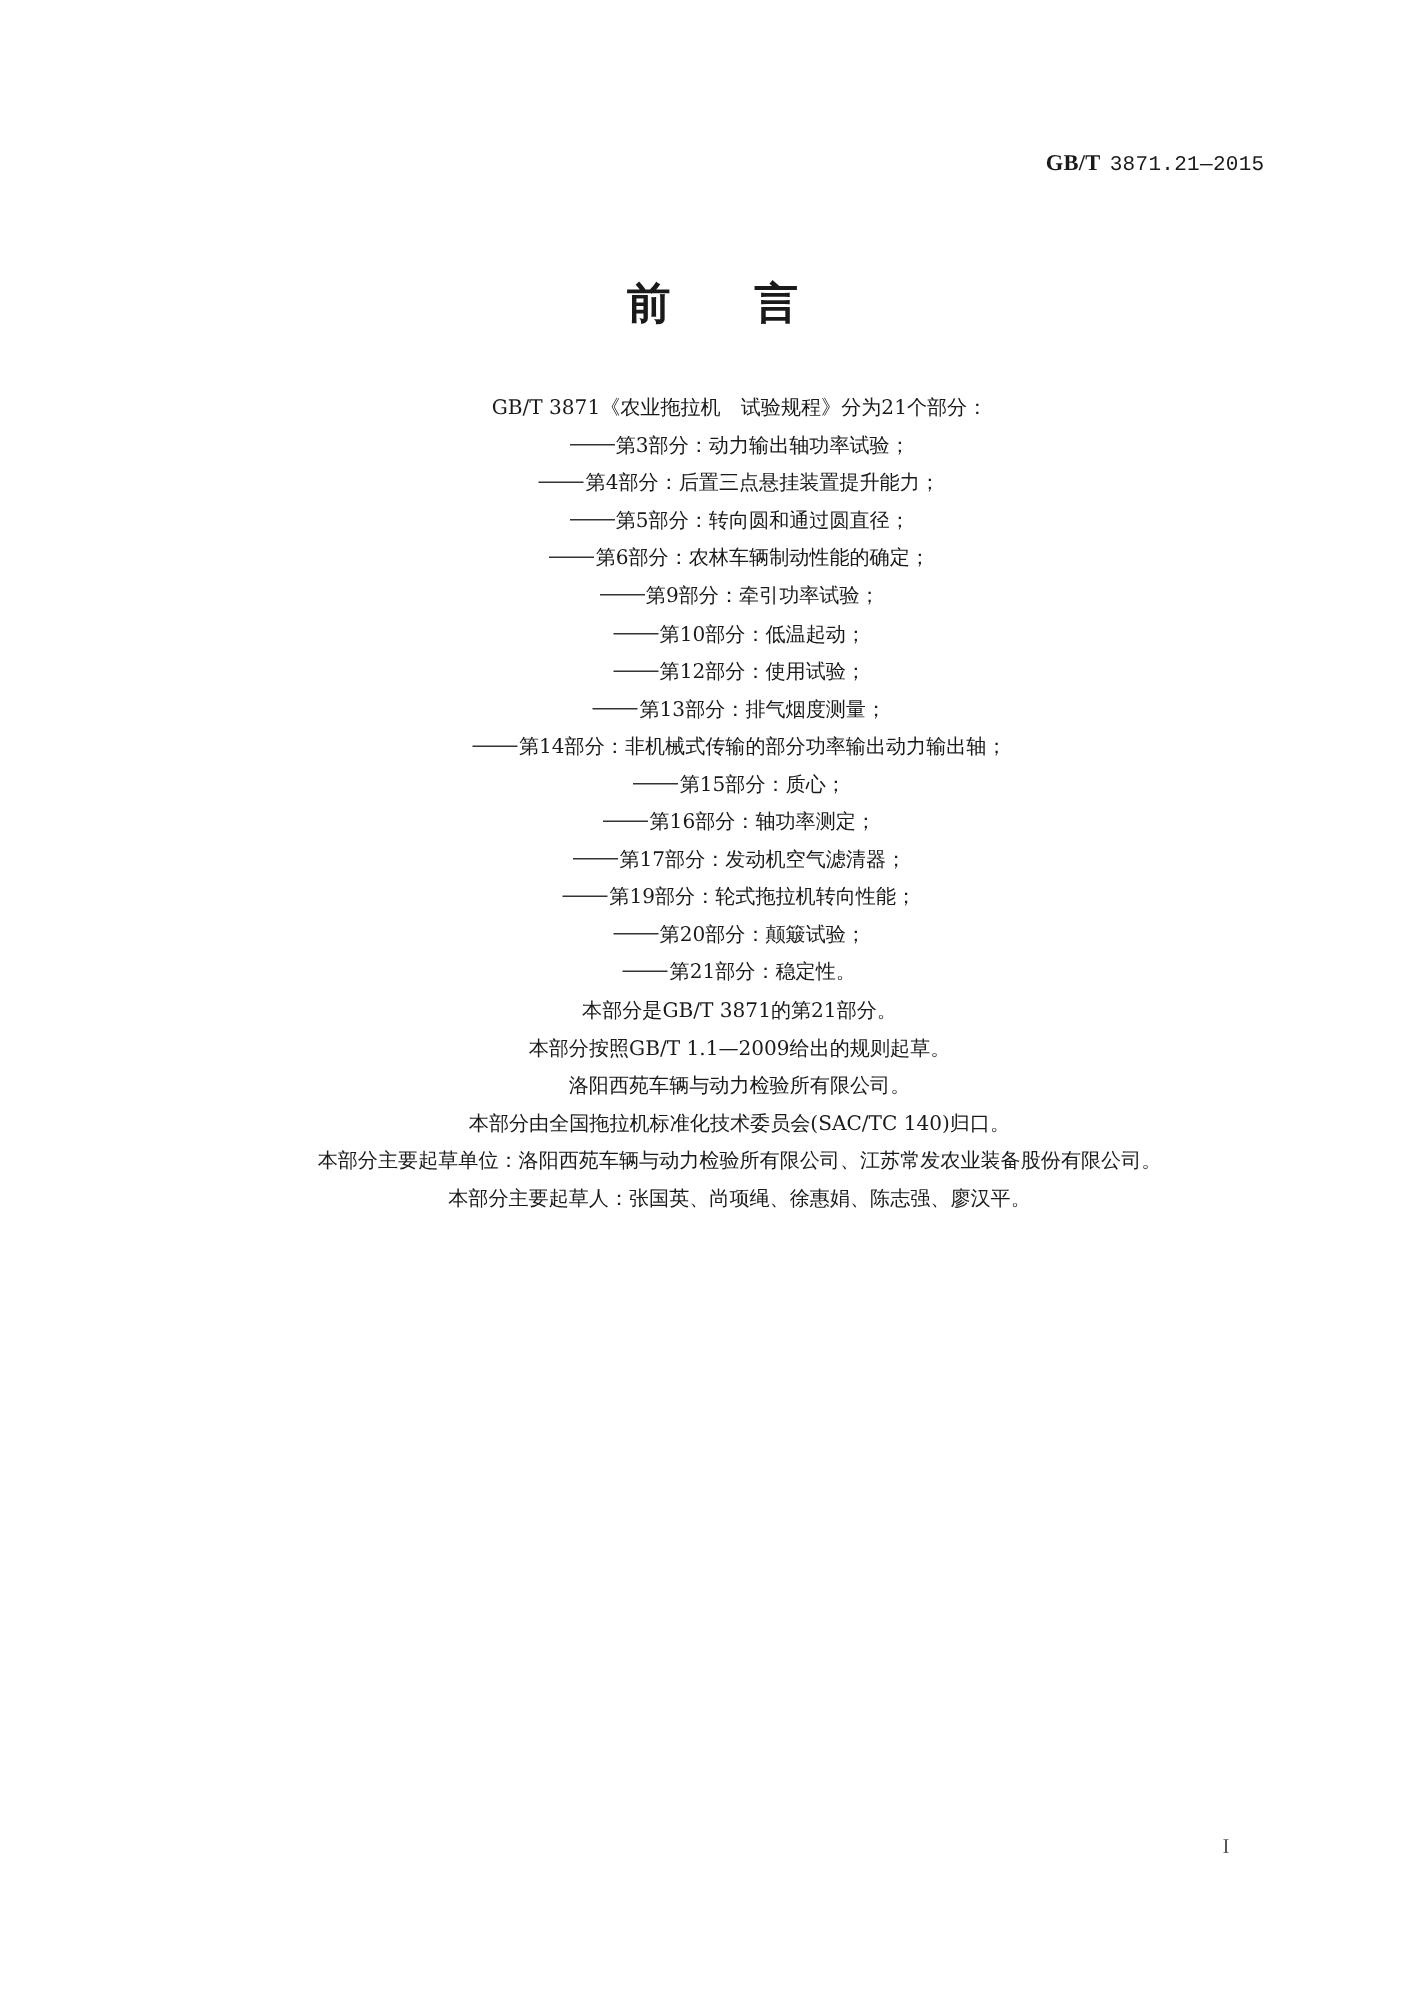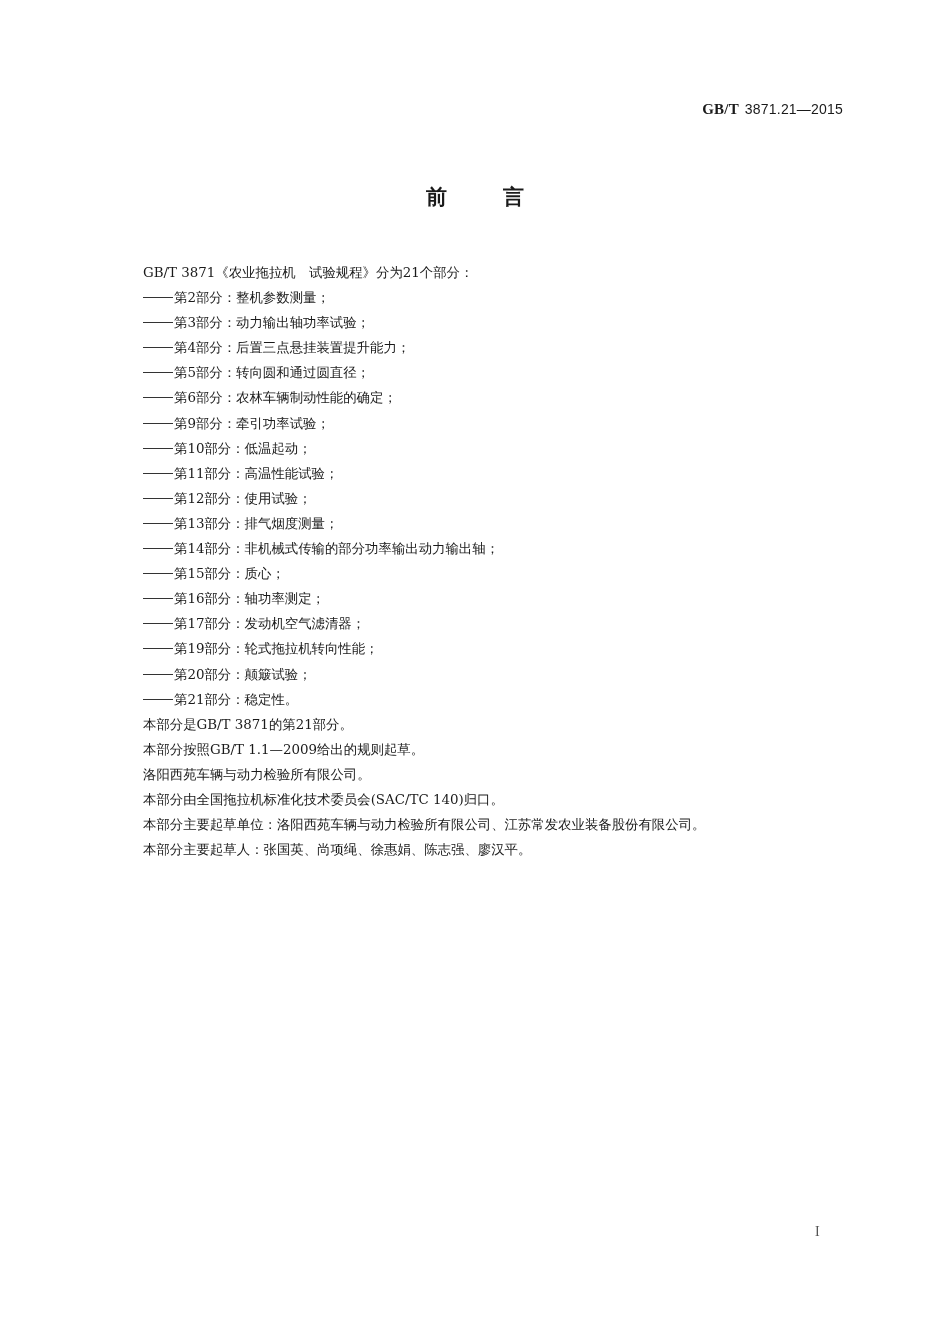--- a/index.html
+++ b/index.html
@@ -22,50 +22,51 @@
     font-size: 14px;
     letter-spacing: 0.2px;
     white-space: nowrap;
   }
   .header-code .prefix {
     font-family: "Liberation Serif", "DejaVu Serif", serif;
     font-weight: bold;
     font-size: 15px;
   }
   .header-code .num {
-    font-family: Liberation Sans, sans-serif;
+    font-family: Liberation Mono, monospace;
     font-size: 14px;
     margin-left: 6px;
   }
   .title {
     position: absolute;
     top: 183px;
     left: 0;
     width: 950px;
     text-align: center;
     font-family: "DejaVu Sans", "Liberation Sans", sans-serif;
-    font-size: 21px;
+    font-size: 29px;
     font-weight: bold;
     letter-spacing: 0;
   }
   .title span.gap {
     display: inline-block;
     width: 56px;
   }
   .body {
     position: absolute;
     top: 260px;
     left: 143px;
     width: 700px;
     font-size: 13.4px;
     line-height: 25.1px;
   }
   .line {
     white-space: nowrap;
     height: 25.1px;
+    text-align: center;
   }
   .dash {
     display: inline-block;
     width: 30px;
     height: 1px;
     background: #333;
     vertical-align: middle;
     margin-right: 1px;
     position: relative;
     top: -1px;
@@ -86,28 +87,26 @@
   <span class="prefix">GB/T</span><span class="num">3871.21—2015</span>
 </div>
 
 <div class="title">
   <span>前</span><span class="gap"></span><span>言</span>
 </div>
 
 <div class="body">
   <div class="line">GB/T 3871《农业拖拉机　试验规程》分为21个部分：</div>
 
-  <div class="line"><span class="dash"></span><span>第2部分：整机参数测量；</span></div>
   <div class="line"><span class="dash"></span><span>第3部分：动力输出轴功率试验；</span></div>
   <div class="line"><span class="dash"></span><span>第4部分：后置三点悬挂装置提升能力；</span></div>
   <div class="line"><span class="dash"></span><span>第5部分：转向圆和通过圆直径；</span></div>
   <div class="line"><span class="dash"></span><span>第6部分：农林车辆制动性能的确定；</span></div>
   <div class="line"><span class="dash"></span><span>第9部分：牵引功率试验；</span></div>
   <div class="line"><span class="dash"></span><span>第10部分：低温起动；</span></div>
-  <div class="line"><span class="dash"></span><span>第11部分：高温性能试验；</span></div>
   <div class="line"><span class="dash"></span><span>第12部分：使用试验；</span></div>
   <div class="line"><span class="dash"></span><span>第13部分：排气烟度测量；</span></div>
   <div class="line"><span class="dash"></span><span>第14部分：非机械式传输的部分功率输出动力输出轴；</span></div>
   <div class="line"><span class="dash"></span><span>第15部分：质心；</span></div>
   <div class="line"><span class="dash"></span><span>第16部分：轴功率测定；</span></div>
   <div class="line"><span class="dash"></span><span>第17部分：发动机空气滤清器；</span></div>
   <div class="line"><span class="dash"></span><span>第19部分：轮式拖拉机转向性能；</span></div>
   <div class="line"><span class="dash"></span><span>第20部分：颠簸试验；</span></div>
   <div class="line"><span class="dash"></span><span>第21部分：稳定性。</span></div>
 

